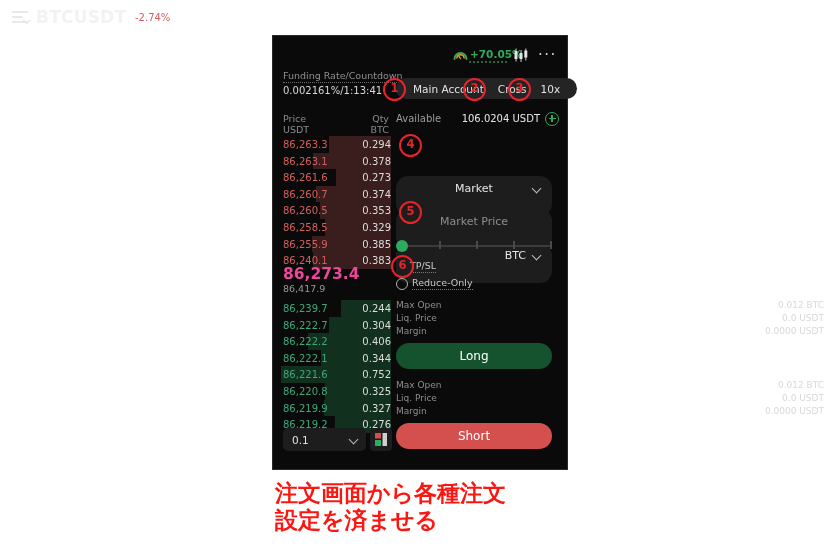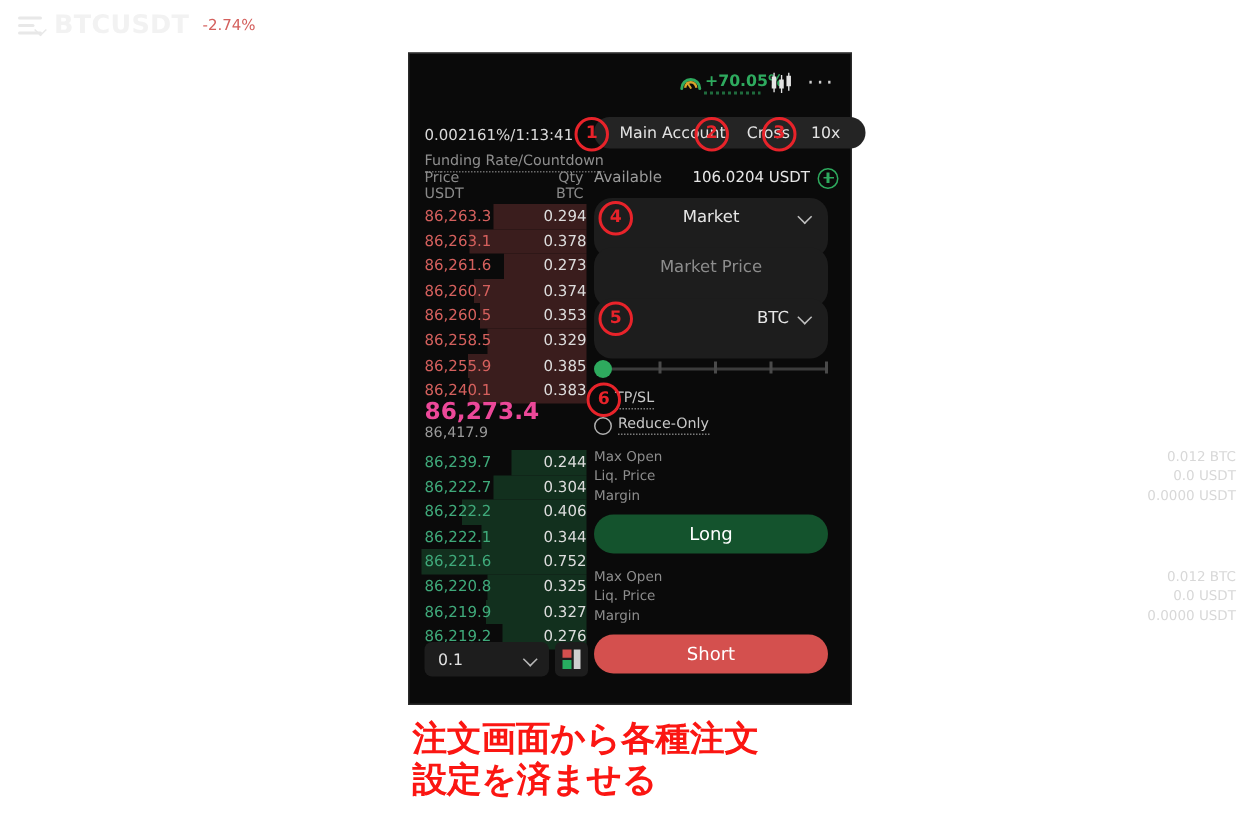--- a/index.html
+++ b/index.html
@@ -50,21 +50,21 @@
   .candle-icon { position:absolute; left: 513px; top: 47px; width:16px; height:16px;}
   .more-icon {
     position:absolute; left: 538px; top: 50px;
     font-size: 15px; color:#cfcfcf; letter-spacing:1.5px; line-height:10px;
   }
 
   
   .funding-label {
     position:absolute; left: 283px; top: 70px;
     font-size: 9.5px; color:#8f8f8f;
-    border-bottom: 1px dotted #6b6b6b; padding-bottom:1px;margin-top:32px;
+    border-bottom: 1px dotted #6b6b6b; padding-bottom:1px;
   }
   .funding-value {
     position:absolute; left: 283px; top: 85px;
     font-size: 10px; color:#d8d8d8;
   }
   .pillgroup {
     position:absolute; left: 396px; top: 78px;
     height: 21px; background:#242424; border-radius: 11px;
     display:flex; align-items:center; padding: 0 10px; gap: 0px;
   }
@@ -128,21 +128,21 @@
     border:1px solid #2eaa5e; border-radius:50%;
   }
   .plus-badge:before, .plus-badge:after{
     content:""; position:absolute; background:#2eaa5e;
   }
   .plus-badge:before{ left:2.5px; top:5px; width:7px; height:1.2px;}
   .plus-badge:after{ left:5.4px; top:2.3px; width:1.2px; height:7px;}
 
   .fld {
     position:absolute; left: 396px; width: 156px; height: 40px;
-    background:#1d1d1d; border-radius: 12px;
+    background:#1d1d1d; border-radius: 12px; margin-top: 44px;
   }
   .fld .center { position:absolute; left:0; top:6px; width:156px; text-align:center; font-size: 11px; color:#e6e6e6;}
   .fld .muted { color:#8d8d8d; }
   .fld .chev-r {
     position:absolute; right: 12px; top: 9px; width:6px; height:6px;
     border-right:1.3px solid #c0c0c0; border-bottom:1.3px solid #c0c0c0;
     transform: rotate(45deg);
   }
   .fld .rightlbl { position:absolute; right: 26px; top: 6px; font-size: 11px; color:#e6e6e6;}
 

